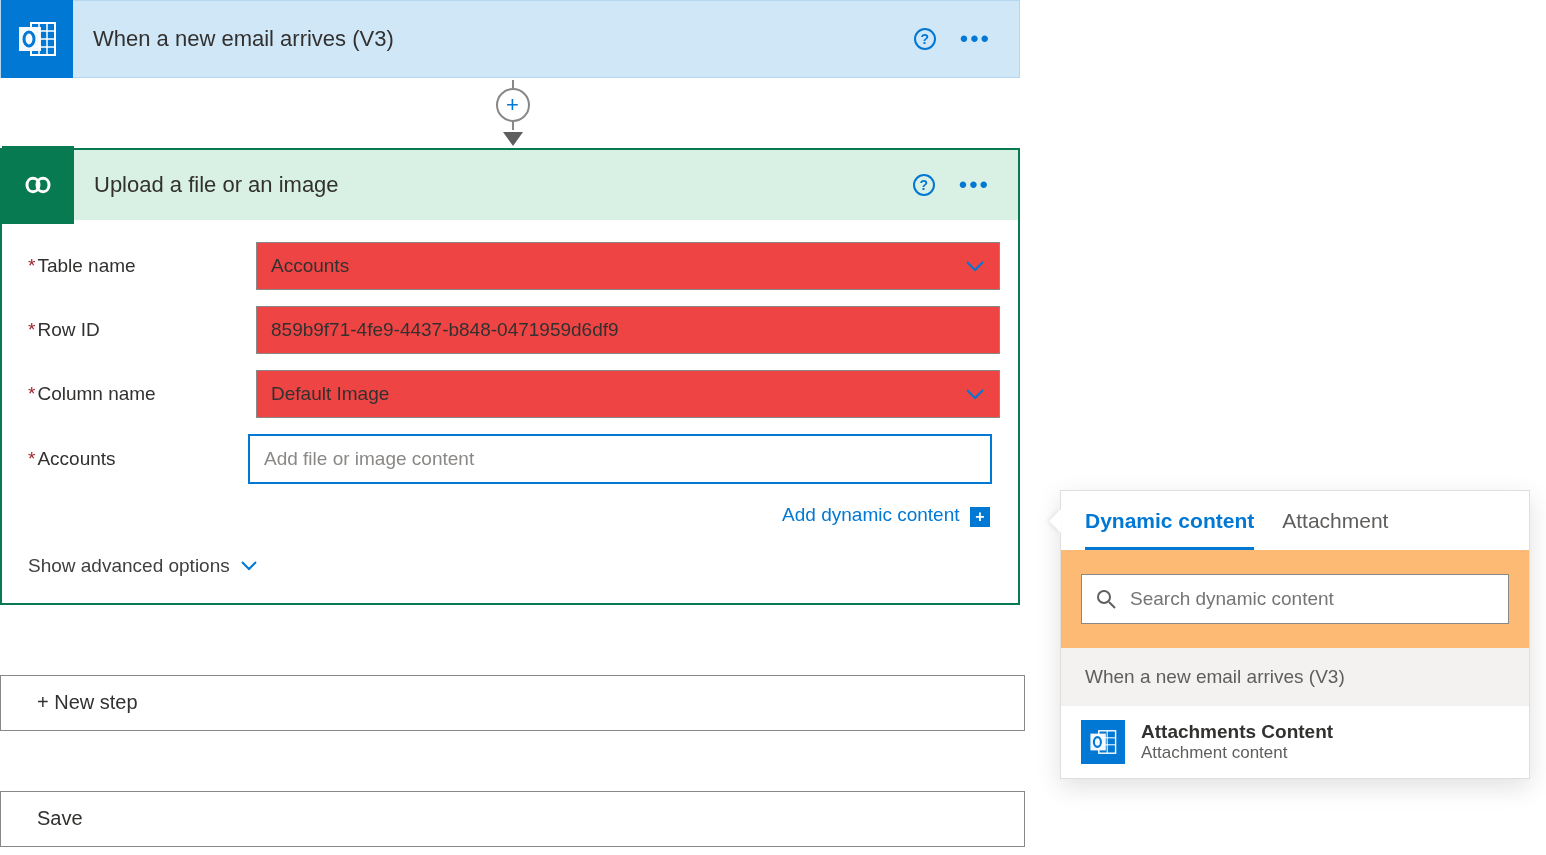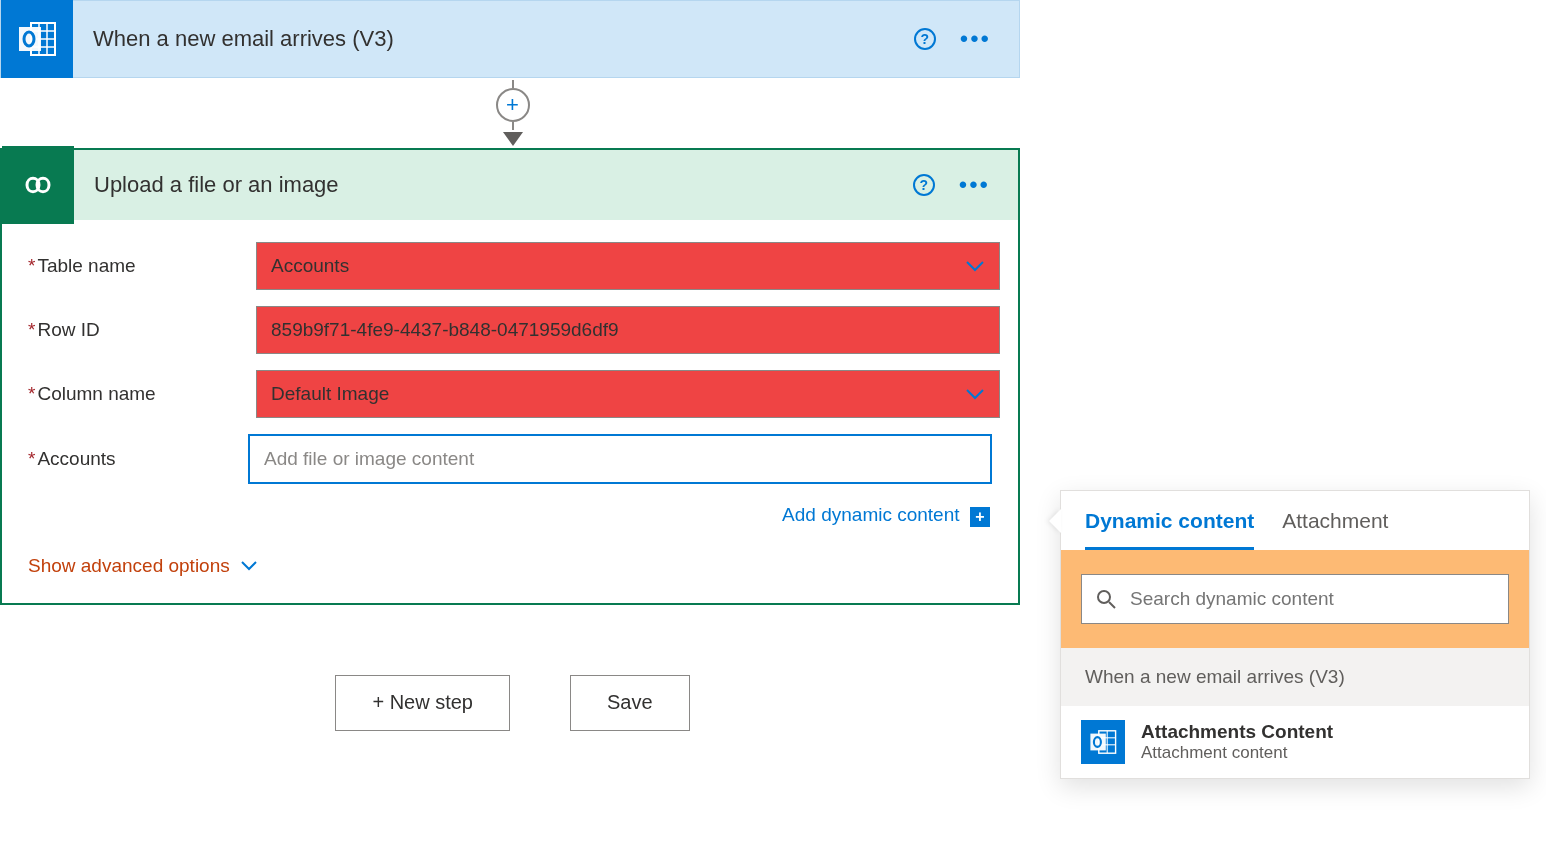--- a/index.html
+++ b/index.html
@@ -92,26 +92,27 @@
     display: flex; align-items: center;
   }
   .content-box input { border: none; outline: none; width: 100%; font-size: 19px; background: transparent; }
   .content-box input::placeholder { color: #8a8886; }
 
   .dyn-link-row { text-align: right; padding-right: 2px; margin-top: 20px; margin-bottom: 28px; }
   .dyn-link { color: #0078d4; font-size: 19px; cursor: pointer; }
   .dyn-badge { display: inline-block; width: 20px; height: 20px; background: #0078d4; color: #fff; font-weight: 700; text-align: center; line-height: 20px; margin-left: 6px; font-size: 16px; vertical-align: middle; }
 
   .adv-row { margin-top: 4px; }
-  .adv-link { color: #c2410c; font-size: 19px; cursor: pointer; display: inline-flex; align-items: center; gap: 10px; }
+  .adv-link { color: #404040; font-size: 19px; cursor: pointer; display: inline-flex; align-items: center; gap: 10px; }
 
   
   .bottom-buttons {
     display: flex; gap: 60px; justify-content: center;
     margin-top: 70px;
+    flex-direction: column;
   }
   .btn {
     height: 56px; padding: 0 36px; border: 1px solid #8a8886; background: #fff;
     font-size: 20px; color: #323130; cursor: pointer;
     display: flex; align-items: center;
   }
 
   
   .popup {
     position: absolute; left: 1060px; top: 490px; width: 470px;

